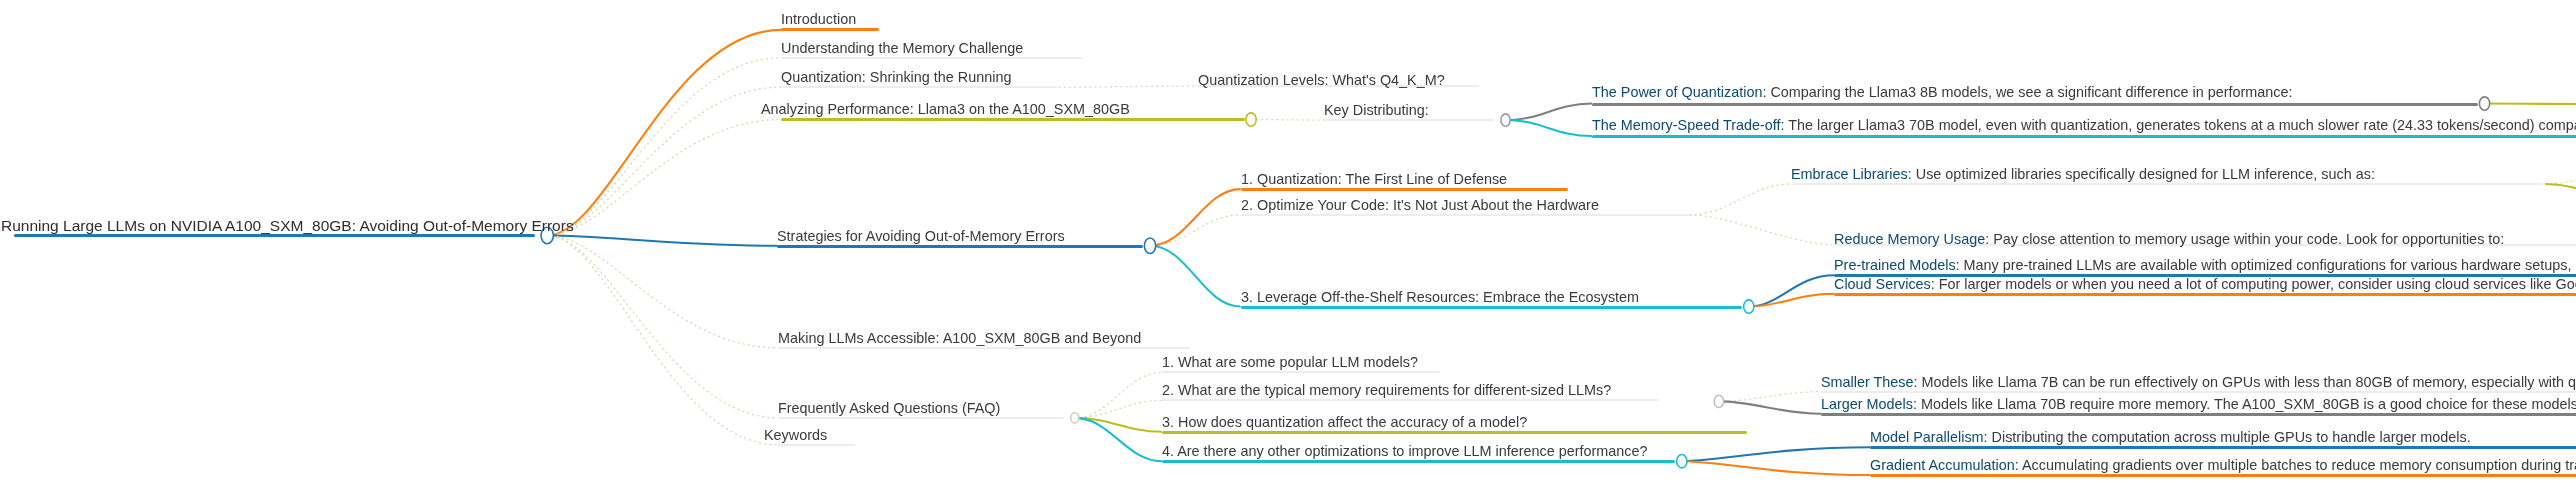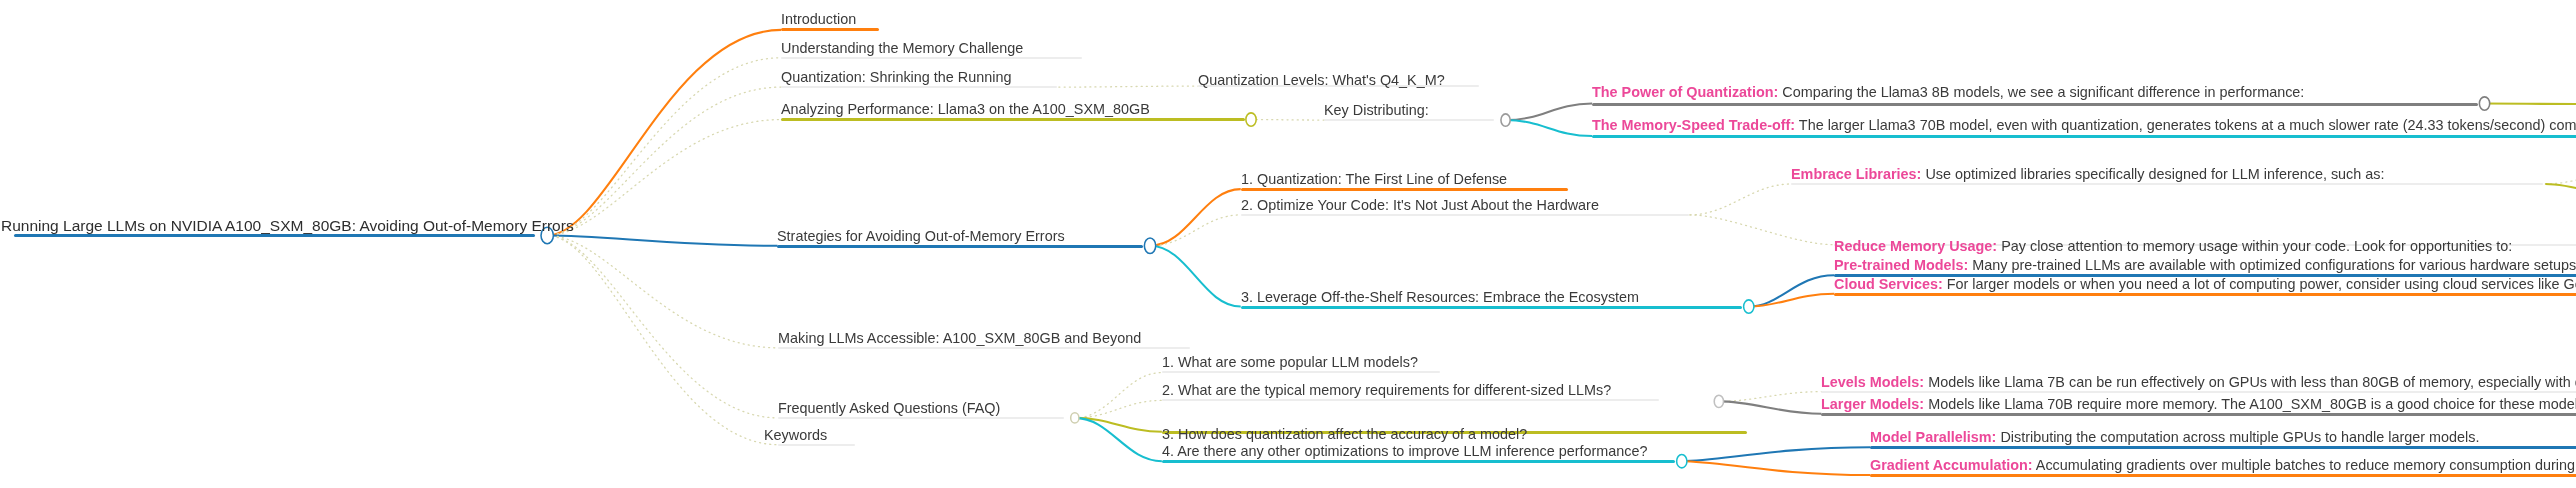--- a/index.html
+++ b/index.html
@@ -7,21 +7,21 @@
     --c-gray:#7f7f7f; --c-pale:#ededed; --c-linkpale:#d8d8b0; --c-ink:#3a3a3a;
   }
   html,body{margin:0;padding:0;background:#ffffff;}
   body{width:3784px;height:489px;position:relative;overflow:hidden;
        font-family:"Liberation Sans", sans-serif;color:var(--c-ink);}
   #links{position:absolute;left:0;top:0;width:3784px;height:489px;}
   .lk{fill:none;stroke-width:4;}
   .lk.pale{stroke:var(--c-linkpale);stroke-width:2.5;stroke-dasharray:2 8;stroke-linecap:round;}
   .cc{fill:#ffffff;stroke-width:3;}
   .node{position:absolute;white-space:nowrap;font-size:14.4px;line-height:17.5px;color:var(--c-ink);}
-  .node .lbl{font-weight:bold;color:#ec4899;}
+  .node .lbl{font-weight:normal;color:#0c4a6e;}
   .root{font-size:15.5px;color:#2e2e2e;}
   .ul{position:absolute;height:2.6px;border-radius:1.5px;}
   .ul.thin{height:1.5px;}
 </style>
 </head>
 <body>
 
 <svg id="links" xmlns="http://www.w3.org/2000/svg" viewBox="0 0 7344 949">
 
   <path class="lk" style="stroke:var(--c-orange)" d="M 1062,457 C 1180,457 1300,58 1516,58"></path>
@@ -102,39 +102,39 @@
 <i class="ul thin" style="left:1821px;top:391px;width:974px;background:var(--c-pale)"></i>
 <i class="ul" style="left:1821px;top:413px;width:1955px;background:var(--c-gray)"></i>
 <i class="ul" style="left:1870px;top:446px;width:768px;background:var(--c-blue)"></i>
 <i class="ul" style="left:1870px;top:474px;width:958px;background:var(--c-orange)"></i>
 
 <div class="node root" style="left:1px;top:217px"><span>Running Large LLMs on NVIDIA A100_SXM_80GB: Avoiding Out-of-Memory Errors</span></div>
 <div class="node" style="left:781px;top:11.3px"><span>Introduction</span></div>
 <div class="node" style="left:781px;top:40px"><span>Understanding the Memory Challenge</span></div>
 <div class="node" style="left:781px;top:69px"><span>Quantization: Shrinking the Running</span></div>
 <div class="node" style="left:1198px;top:72px"><span>Quantization Levels: What's Q4_K_M?</span></div>
-<div class="node" style="left:781px;top:101px"><span>Analyzing Performance: Llama3 on the A100_SXM_80GB</span></div>
+<div class="node" style="left:761px;top:101px"><span>Analyzing Performance: Llama3 on the A100_SXM_80GB</span></div>
 <div class="node" style="left:1324px;top:102px"><span>Key Distributing:</span></div>
 <div class="node" style="left:1592px;top:84px"><span class="lbl">The Power of Quantization:</span> <span>Comparing the Llama3 8B models, we see a significant difference in performance:</span></div>
 
 <div class="node" style="left:1592px;top:117px"><span class="lbl">The Memory-Speed Trade-off:</span> <span>The larger Llama3 70B model, even with quantization, generates tokens at a much slower rate (24.33 tokens/second) compared to the Llama3 8B Q4_K_M model. This highlights the trade-off between model size and speed.</span></div>
 <div class="node" style="left:777px;top:228px"><span>Strategies for Avoiding Out-of-Memory Errors</span></div>
 <div class="node" style="left:1241px;top:171px"><span>1. Quantization: The First Line of Defense</span></div>
 <div class="node" style="left:1241px;top:197px"><span>2. Optimize Your Code: It's Not Just About the Hardware</span></div>
 <div class="node" style="left:1241px;top:289px"><span>3. Leverage Off-the-Shelf Resources: Embrace the Ecosystem</span></div>
 <div class="node" style="left:1791px;top:166px"><span class="lbl">Embrace Libraries:</span> <span>Use optimized libraries specifically designed for LLM inference, such as:</span></div>
 
-<div class="node" style="left:1834px;top:238px"><span class="lbl">Reduce Memory Usage:</span> <span>Pay close attention to memory usage within your code. Look for opportunities to:</span></div>
+<div class="node" style="left:1834px;top:231px"><span class="lbl">Reduce Memory Usage:</span> <span>Pay close attention to memory usage within your code. Look for opportunities to:</span></div>
 
 <div class="node" style="left:1834px;top:257px"><span class="lbl">Pre-trained Models:</span> <span>Many pre-trained LLMs are available with optimized configurations for various hardware setups, including the NVIDIA A100. These models are often quantized to reduce memory usage and speed up inference.</span></div>
 <div class="node" style="left:1834px;top:276px"><span class="lbl">Cloud Services:</span> <span>For larger models or when you need a lot of computing power, consider using cloud services like Google Colab or Amazon SageMaker, which provide pre-configured environments with A100 GPUs and optimized library support.</span></div>
 <div class="node" style="left:778px;top:330px"><span>Making LLMs Accessible: A100_SXM_80GB and Beyond</span></div>
 <div class="node" style="left:778px;top:400px"><span>Frequently Asked Questions (FAQ)</span></div>
 <div class="node" style="left:764px;top:427px"><span>Keywords</span></div>
 <div class="node" style="left:1162px;top:354px"><span>1. What are some popular LLM models?</span></div>
 <div class="node" style="left:1162px;top:382px"><span>2. What are the typical memory requirements for different-sized LLMs?</span></div>
-<div class="node" style="left:1162px;top:426px"><span>3. How does quantization affect the accuracy of a model?</span></div>
+<div class="node" style="left:1162px;top:414px"><span>3. How does quantization affect the accuracy of a model?</span></div>
 <div class="node" style="left:1162px;top:443px"><span>4. Are there any other optimizations to improve LLM inference performance?</span></div>
-<div class="node" style="left:1821px;top:374px"><span class="lbl">Levels Models:</span> <span>Models like Llama 7B can be run effectively on GPUs with less than 80GB of memory, especially with quantization.</span></div>
+<div class="node" style="left:1821px;top:374px"><span class="lbl">Smaller These:</span> <span>Models like Llama 7B can be run effectively on GPUs with less than 80GB of memory, especially with quantization.</span></div>
 <div class="node" style="left:1821px;top:396px"><span class="lbl">Larger Models:</span> <span>Models like Llama 70B require more memory. The A100_SXM_80GB is a good choice for these models, but quantization is generally recommended to avoid memory issues.</span></div>
 <div class="node" style="left:1870px;top:429px"><span class="lbl">Model Parallelism:</span> <span>Distributing the computation across multiple GPUs to handle larger models.</span></div>
 <div class="node" style="left:1870px;top:457px"><span class="lbl">Gradient Accumulation:</span> <span>Accumulating gradients over multiple batches to reduce memory consumption during training.</span></div>
 
 
 </body></html>

